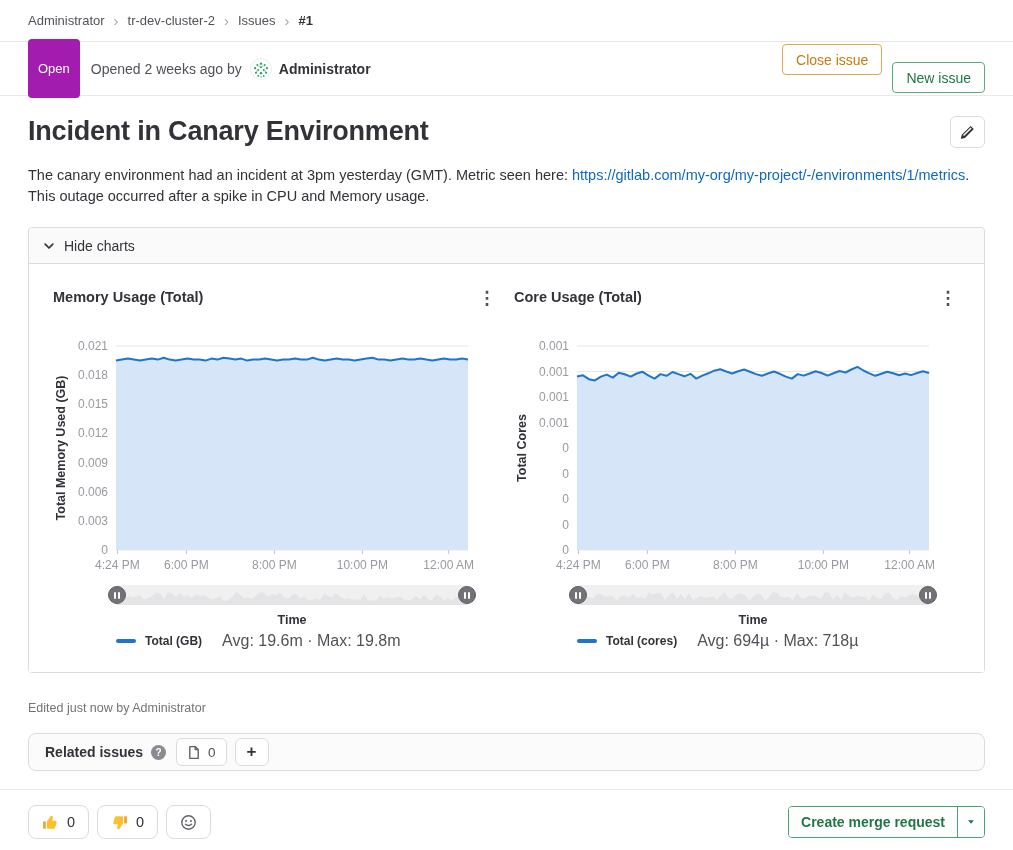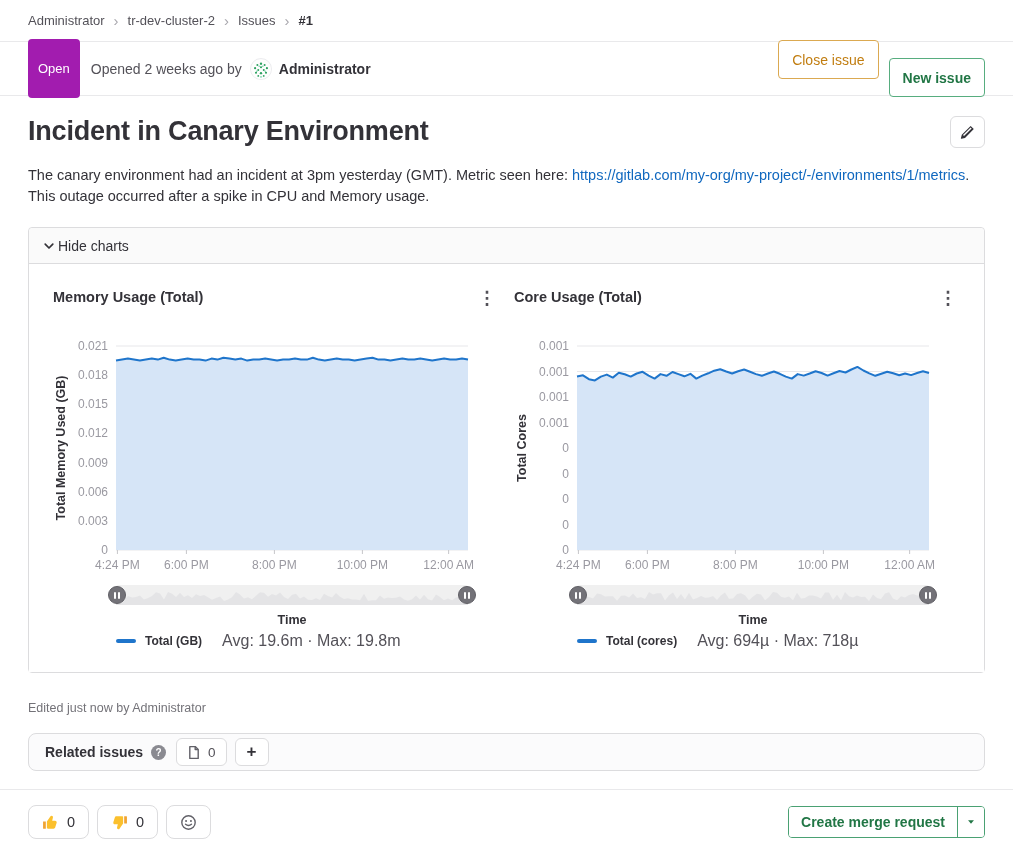--- a/index.html
+++ b/index.html
@@ -15,36 +15,36 @@
   .crumb-sep { color:#a8a7ad; font-size:15px; line-height:1; }
   .crumb-last { color:#333238; font-weight:700; }
 
   
   .status-row { display:flex; align-items:center; height:54px; border-bottom:1px solid #e9e9eb; }
   .badge-open { background:#a21caf; color:#fff; font-size:13px; font-weight:500; border-radius:4px; padding:22px 10px; margin-right:11px; }
   .opened-text { color:#535158; margin-right:8px; }
   .avatar { width:22px; height:22px; border-radius:50%; margin-right:7px; display:inline-flex; border:1px solid #ececef; background:#fdfdfd; overflow:hidden; cursor:pointer; }
   .author { font-weight:700; cursor:pointer; }
   .status-actions { margin-left:auto; display:flex; gap:10px; }
-  .btn { display:inline-flex; align-items:center; justify-content:center; height:39px; padding:0 13px; border-radius:4px; background:#fff; font-size:14px; }
+  .btn { display:inline-flex; align-items:center; justify-content:center; height:31px; padding:0 13px; border-radius:4px; background:#fff; font-size:14px; }
   .btn-warning { color:#c17d10; border:1px solid #dba951; }
-  .btn-success-outline { color:#217645; border:1px solid #57ad7f; font-weight:700;margin-top:18px; }
+  .btn-success-outline { color:#217645; border:1px solid #57ad7f; font-weight:400;margin-top:18px; }
 
   
   .title-row { display:flex; align-items:flex-start; justify-content:space-between; margin-top:20px;text-align:right; }
   h1 { font-size:27px; font-weight:700; letter-spacing:-0.2px; }
   .icon-btn { width:35px; height:32px; border:1px solid #dcdcde; border-radius:6px; display:flex; align-items:center; justify-content:center; }
 
   
   .description { margin-top:17px; font-size:14.5px; line-height:21px; color:#333238; }
   .description a { color:#1068bf; cursor:pointer; }
 
   
   .charts-panel { margin:20px 28px 0; border:1px solid #dcdcde; border-radius:4px; }
-  .charts-header { display:flex; align-items:center; gap:3px; background:#fafafa; height:36px; padding:0 14px; border-bottom:1px solid #dcdcde; border-radius:4px 4px 0 0; cursor:pointer; }
+  .charts-header { display:flex; align-items:center; gap:9px; background:#fafafa; height:36px; padding:0 14px; border-bottom:1px solid #dcdcde; border-radius:4px 4px 0 0; cursor:pointer; }
   .charts-body { display:flex; gap:15px; padding:22px 24px 22px; background:#fff; }
   .chart-card { width:446px; }
   .chart-head { display:flex; justify-content:space-between; align-items:flex-start; height:24px; }
   .chart-title { font-size:14.5px; font-weight:700; padding-top:3px; }
   .kebab { width:24px; height:24px; font-size:18px; font-weight:700; color:#535158; line-height:1; display:flex; align-items:center; justify-content:center; border-radius:4px; }
   svg text { font-family:"Liberation Sans", sans-serif; }
   .brush { position:relative; margin-left:63px; width:352px; height:20px; margin-top:6px; }
   .brush-handle { position:absolute; top:1px; width:18px; height:18px; border-radius:50%; background:#737278; border:1px solid #616066; display:flex; align-items:center; justify-content:center; gap:2px; cursor:ew-resize; }
   .brush-handle span { width:2px; height:7px; background:#fff; border-radius:1px; }
   .legend-xtitle { margin-left:63px; width:352px; text-align:center; font-size:12.5px; font-weight:700; margin-top:8px; }

